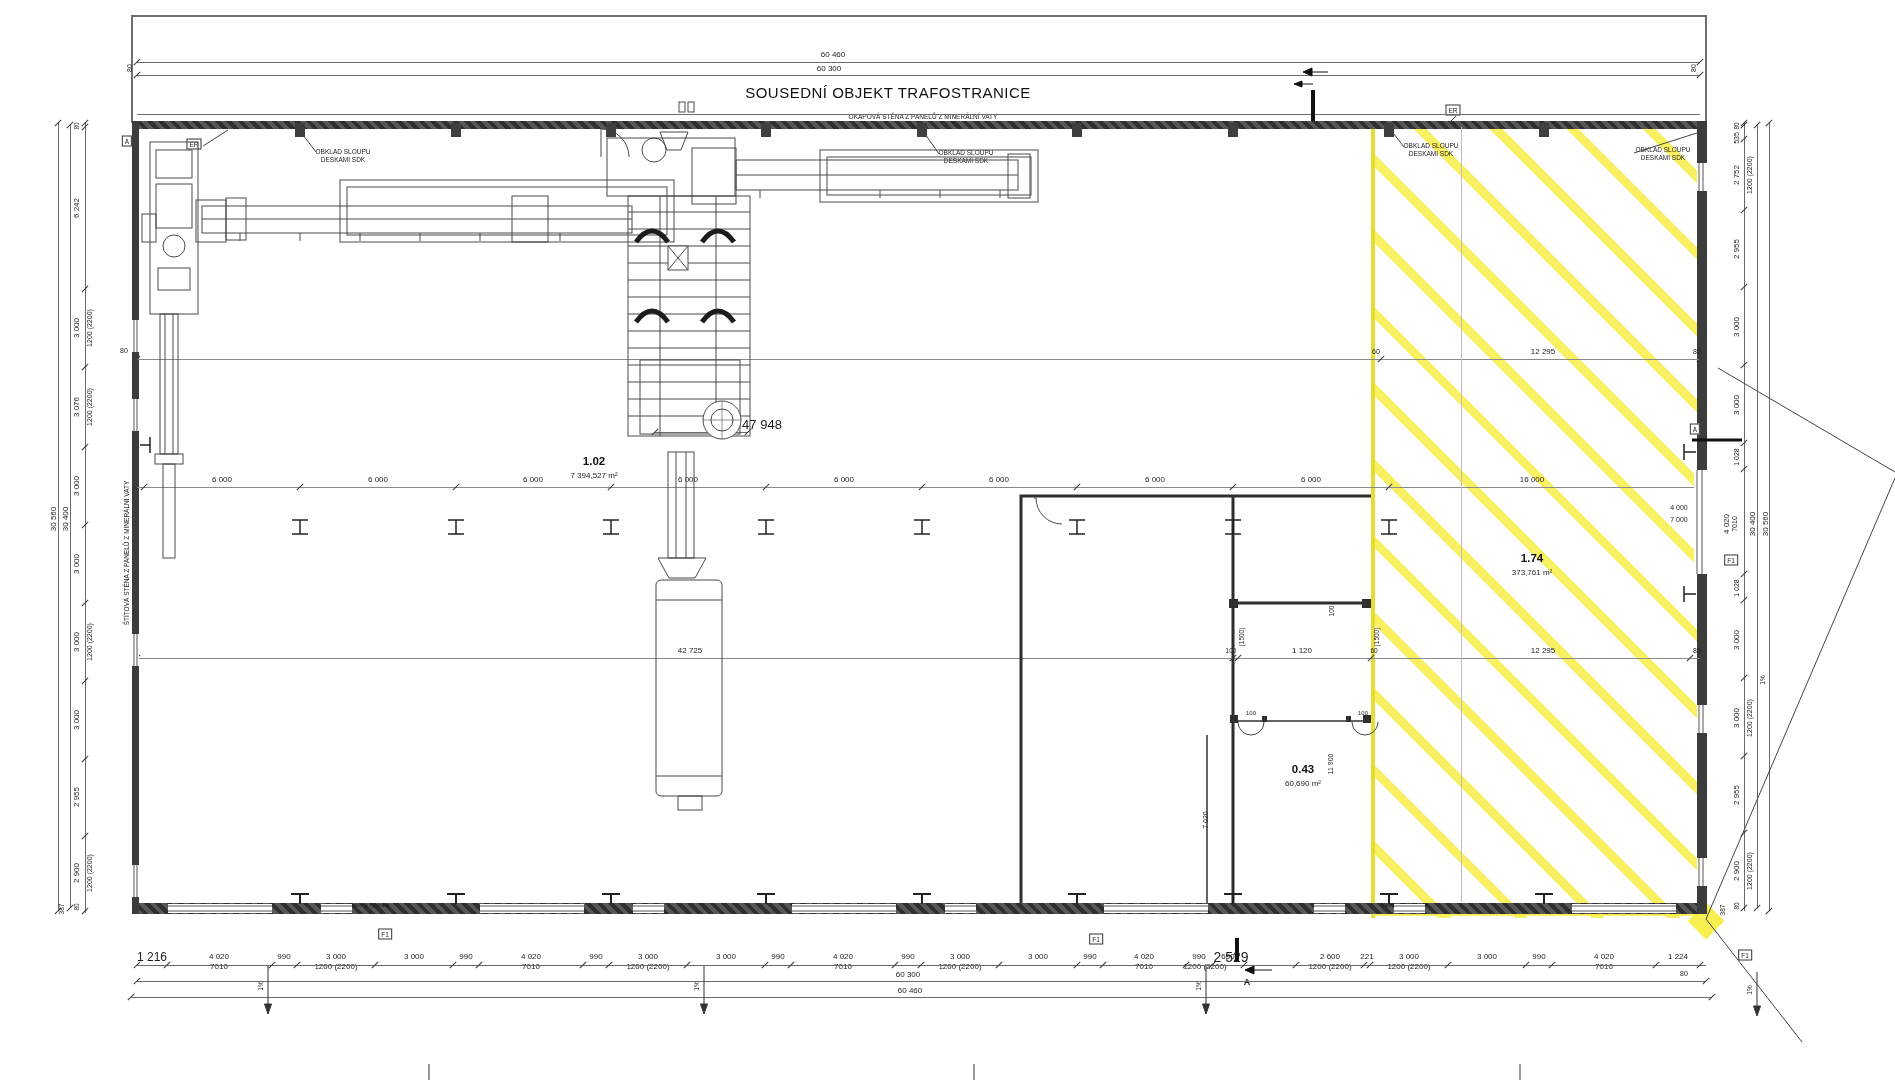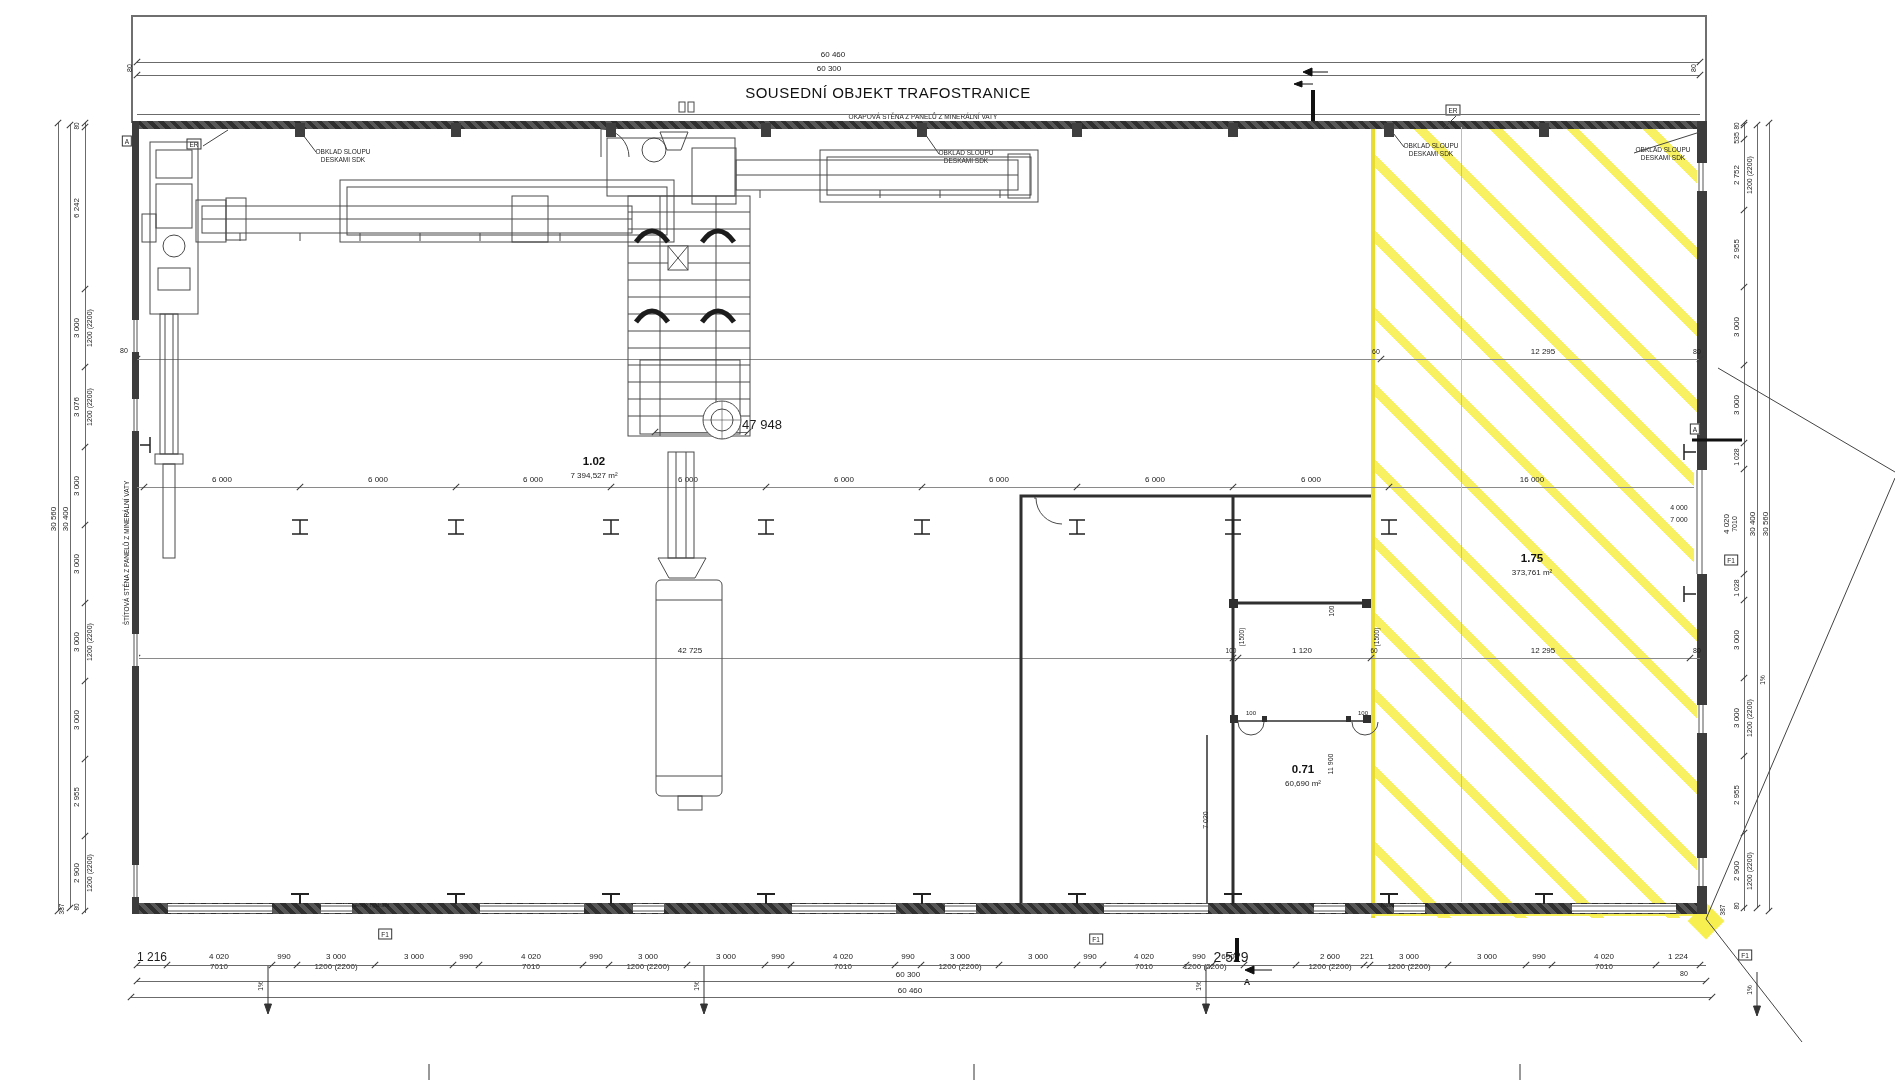--- a/index.html
+++ b/index.html
@@ -179,23 +179,23 @@
       <span class="box" style="left: 127px; top: 141px;">A</span>
       <span class="box" style="left: 194px; top: 144px;">ER</span>
       <span class="box" style="left: 1453px; top: 110px;">ER</span>
       <span class="box" style="left: 1695px; top: 429px;">A</span>
       <span class="box" style="left: 385px; top: 934px;">F1</span>
       <span class="box" style="left: 1096px; top: 939px;">F1</span>
       <span class="box" style="left: 1731px; top: 560px;">F1</span>
       <span class="box" style="left: 1745px; top: 955px;">F1</span>
       <span class="room-number" style="left: 594px; top: 461px;">1.02</span>
       <span class="room-area" style="left: 594px; top: 475px;">7 394,527 m²</span>
-      <span class="room-number" style="left: 1303px; top: 769px;">0.71</span>
+      <span class="room-number" style="left: 1303px; top: 769px;">0.43</span>
       <span class="room-area" style="left: 1303px; top: 783px;">60,690 m²</span>
-      <span class="room-number" style="left: 1532px; top: 558px;">1.75</span>
+      <span class="room-number" style="left: 1532px; top: 558px;">1.74</span>
       <span class="room-area" style="left: 1532px; top: 572px;">373,761 m²</span>
       <span class="dimline" style="left: 137px; top: 62px; width: 1563px; height: 1px;"></span>
       <span class="tick" style="left: 137px; top: 62px; transform: translate(-50%, -50%) rotate(45deg);"></span>
       <span class="tick" style="left: 1700px; top: 62px; transform: translate(-50%, -50%) rotate(45deg);"></span>
       <span class="dimline" style="left: 137px; top: 75px; width: 1563px; height: 1px;"></span>
       <span class="tick" style="left: 137px; top: 75px; transform: translate(-50%, -50%) rotate(45deg);"></span>
       <span class="tick" style="left: 1700px; top: 75px; transform: translate(-50%, -50%) rotate(45deg);"></span>
       <span class="dimline" style="left: 137px; top: 114px; width: 1563px; height: 1px;"></span>
       <span class="dimline" style="left: 137px; top: 359px; width: 1563px; height: 1px; background: rgb(138, 138, 138);"></span>
       <span class="tick" style="left: 137px; top: 359px; transform: translate(-50%, -50%) rotate(45deg);"></span>

